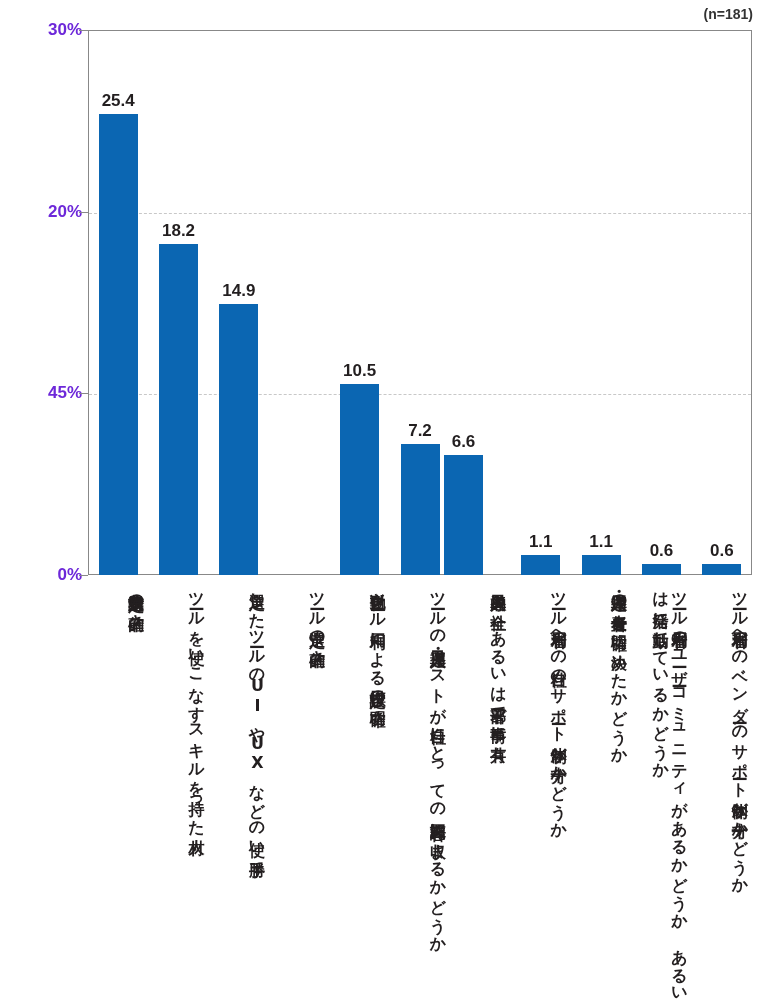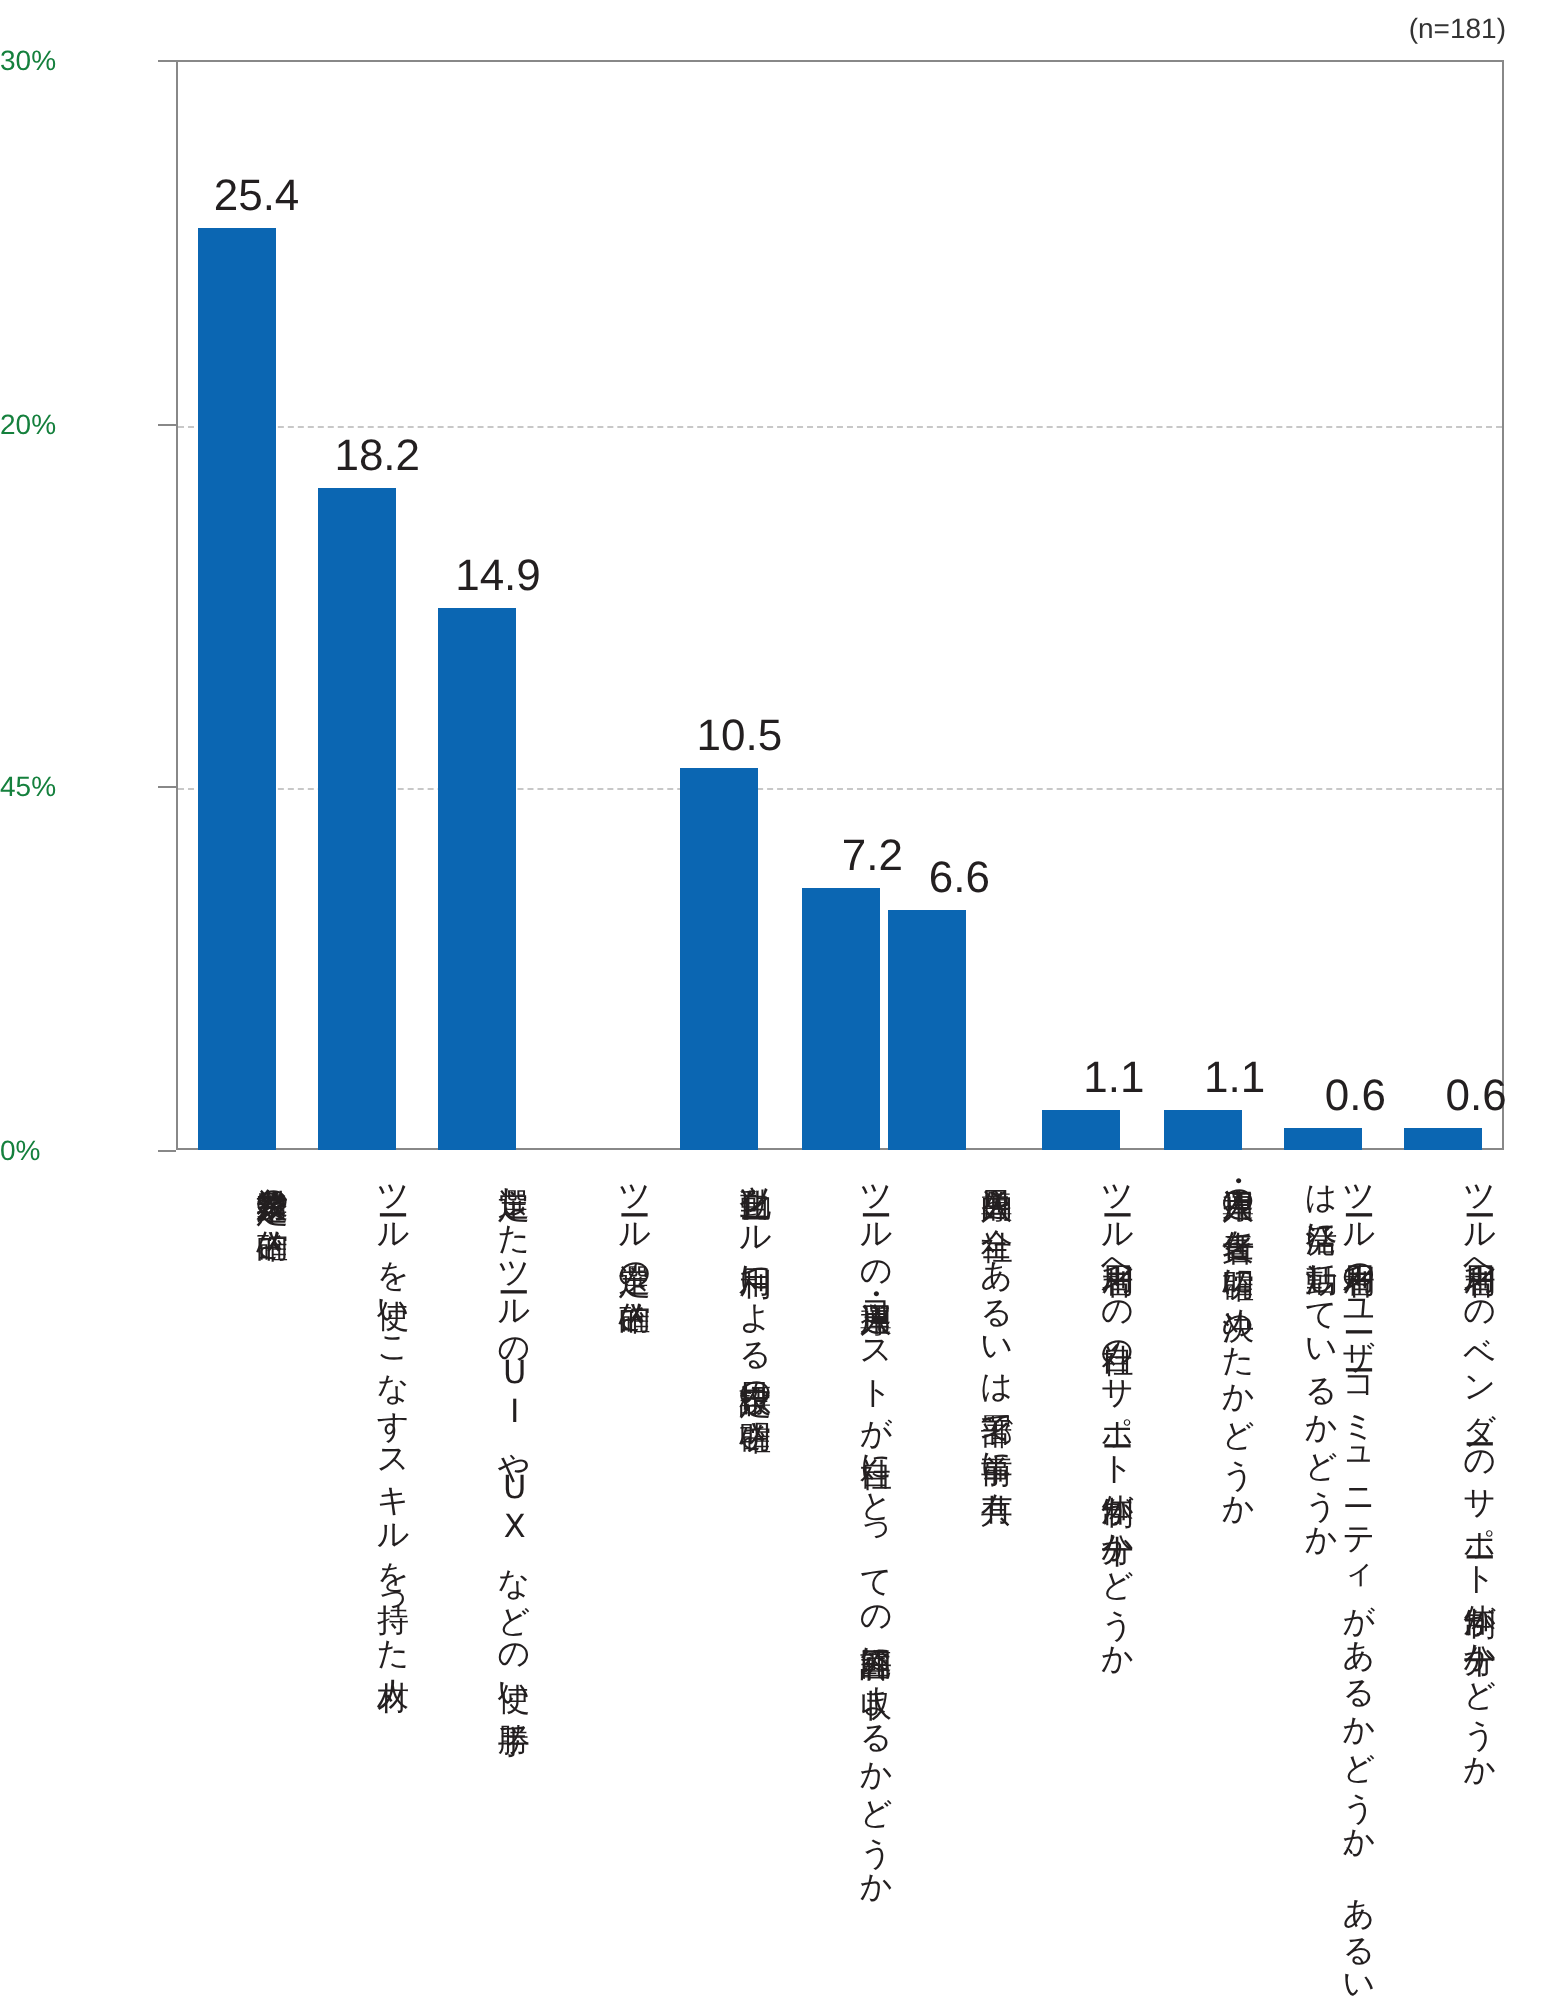--- a/index.html
+++ b/index.html
@@ -12,20 +12,21 @@
     height: 1000px;
     font-family: "Liberation Sans", "DejaVu Sans", sans-serif;
     color: #231f20;
     overflow: hidden;
   }
 
   #chart-root {
     position: relative;
     width: 783px;
     height: 1000px;
+    font-weight: bold;
   }
 
   
   #sample-size {
     position: absolute;
     right: 30px;
     top: 6px;
     font-size: 14px;
     color: #333333;
     letter-spacing: 0px;
@@ -55,22 +56,23 @@
     position: absolute;
     left: 0;
     top: 0;
     width: 82px;
     height: 1000px;
   }
   #y-axis-labels .ytick {
     position: absolute;
     right: 0;
     width: 82px;
-    font-size: 14px;
-    color: #15803d;
+    text-align: right;
+    font-size: 17px;
+    color: #6d28d9;
     transform: translateY(-50%);
     white-space: nowrap;
   }
   .ytick-dash {
     position: absolute;
     left: 79px;
     width: 9px;
     height: 0;
     border-top: 1px solid #888888;
   }
@@ -92,22 +94,22 @@
     position: absolute;
     bottom: 0;
     left: 0;
     width: 100%;
     background: #0b66b2;
   }
   .bar-value {
     position: absolute;
     left: -12px;
     right: -12px;
-    text-align: right;
-    font-size: 22px;
+    text-align: center;
+    font-size: 17px;
     color: #231f20;
     white-space: nowrap;
     margin-top: 32px;
   }
 
   
   #category-labels {
     position: absolute;
     left: 88px;
     top: 581px;

